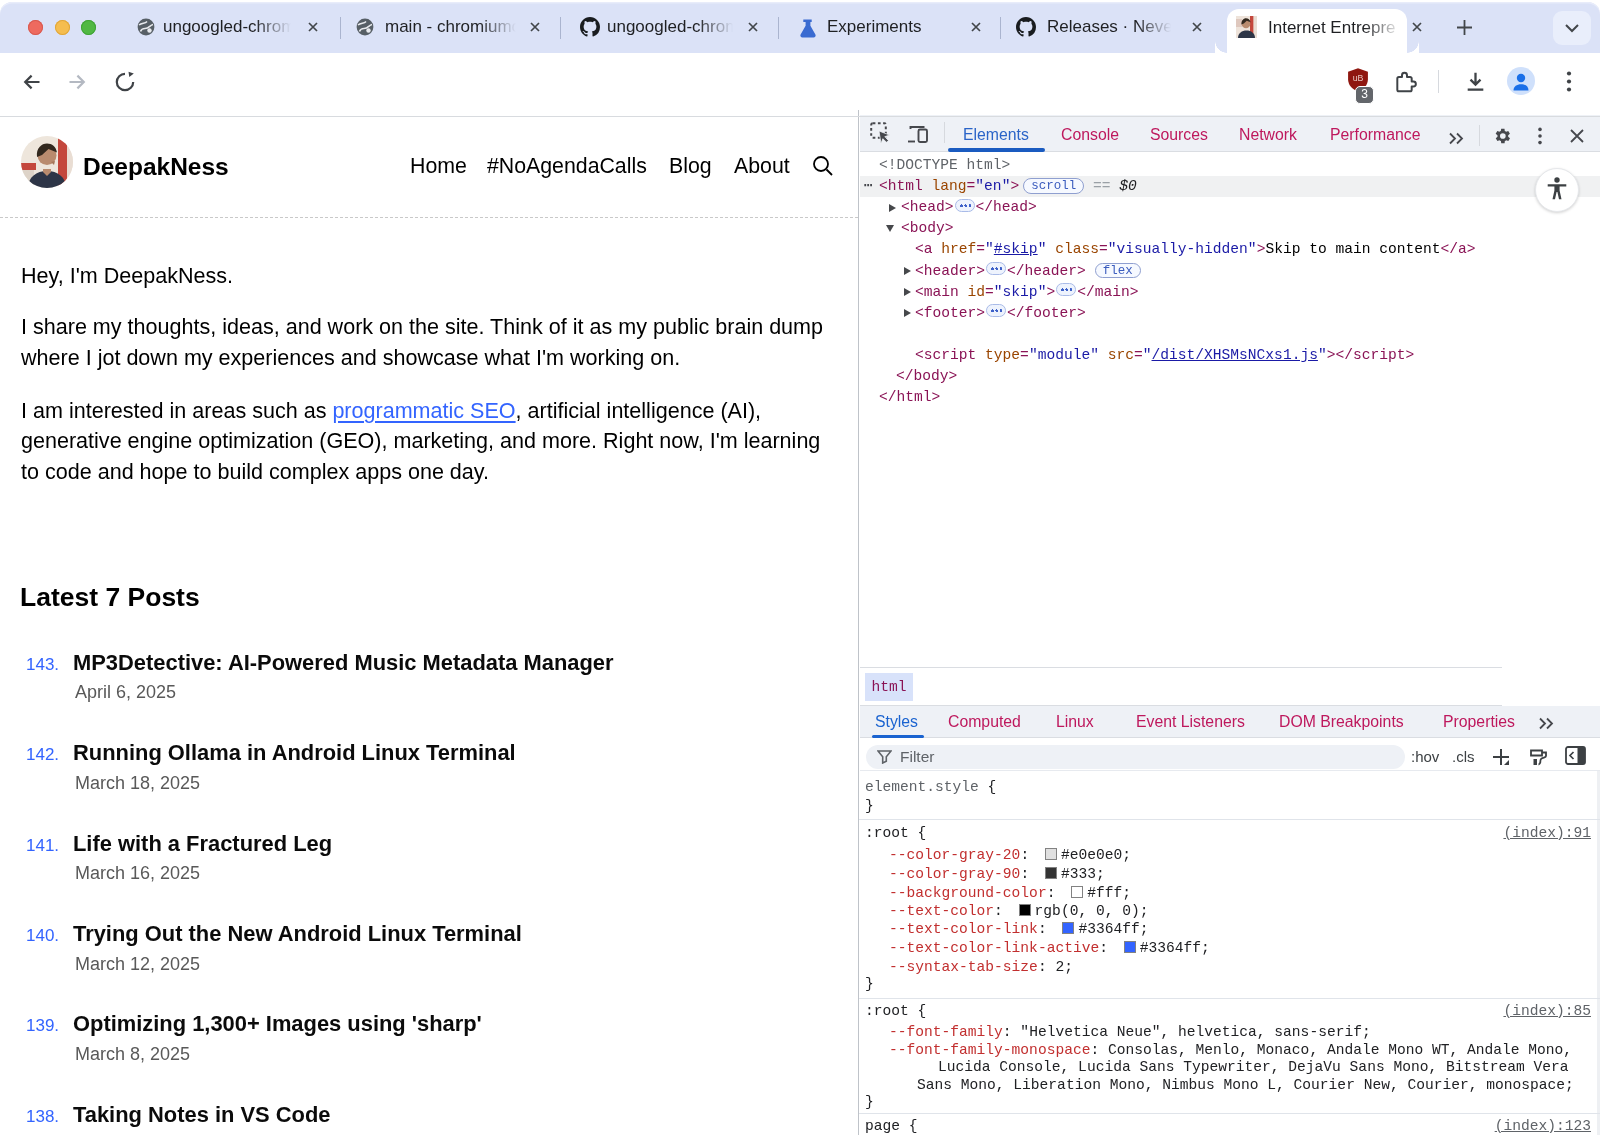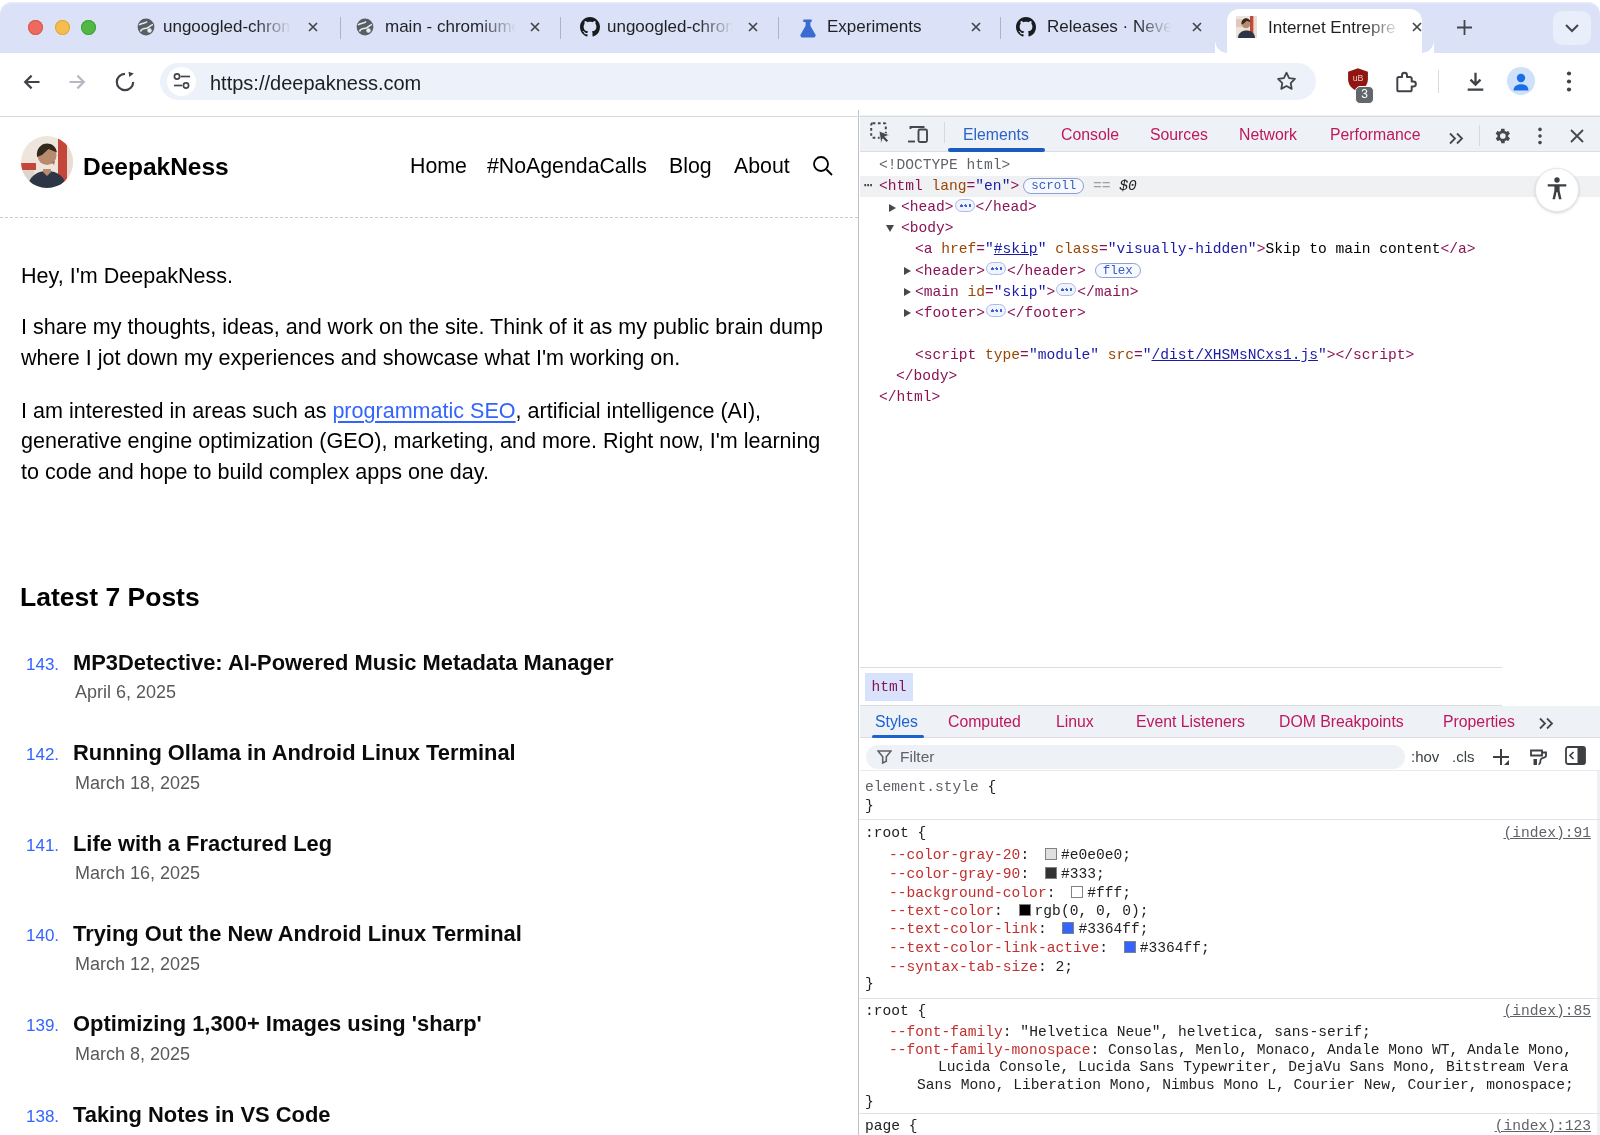--- a/index.html
+++ b/index.html
@@ -9,21 +9,21 @@
 .abs { position:absolute; }
 
 
 #tabstrip { position:absolute; left:0; top:2px; width:1600px; height:51px; background:#dbe2f7; border-radius:12px 12px 0 0; box-shadow:inset 0 1.5px 0 #e8ecfa; }
 .tl { position:absolute; top:18px; width:15px; height:15px; border-radius:50%; }
 .tabtxt { position:absolute; top:15px; font-size:17px; color:#1f2023; white-space:nowrap; overflow:hidden; }
 .fade { -webkit-mask-image:linear-gradient(90deg,#000 70%,transparent 97%); mask-image:linear-gradient(90deg,#000 70%,transparent 97%); }
 .sep { position:absolute; top:15px; width:1px; height:22px; background:#aab4cf; }
 .tabico { position:absolute; top:16px; }
 .tabx { position:absolute; top:18px; width:14px; height:14px; }
-#activetab { position:absolute; left:1227px; top:7px; width:195px; height:44px; background:#fff; border-radius:12px 12px 0 0; }
+#activetab { position:absolute; left:1227px; top:7px; width:180px; height:44px; background:#fff; border-radius:12px 12px 0 0; }
 #activetab:before, #activetab:after { content:""; position:absolute; bottom:0; width:12px; height:12px; background:radial-gradient(circle at 0 0, transparent 11.5px, #fff 12px); }
 #activetab:before { left:-12px; transform:scaleX(-1); }
 #activetab:after { right:-12px; }
 
 
 #toolbar { position:absolute; left:0; top:53px; width:1600px; height:57px; background:#fff; border-radius:10px 10px 0 0; }
 #omni { position:absolute; left:160px; top:10px; width:1156px; height:37px; background:#edf1fa; border-radius:19px; }
 #omni .tunebg { position:absolute; left:5px; top:4px; width:29px; height:29px; background:#fff; border-radius:50%; }
 #urltxt { position:absolute; left:50px; top:9px; font-size:20px; color:#1c1e21; }
 
@@ -154,33 +154,20 @@
         <path d="M17.5 10H3.4M9.6 3.6L3.2 10l6.4 6.4" stroke="#3f4347" stroke-width="2.2" fill="none"></path>
       </svg>
     <svg class="abs" style="left:67px;top:19px" width="20" height="20" viewBox="0 0 20 20">
         <path d="M2.5 10h14.1M10.4 3.6l6.4 6.4-6.4 6.4" stroke="#b4b9c2" stroke-width="2.2" fill="none"></path>
       </svg>
     <svg class="abs" style="left:114px;top:18px" width="22" height="22" viewBox="0 0 22 22">
         <path d="M11 2.8a8.2 8.2 0 108.2 8.2" stroke="#3f4347" stroke-width="2.2" fill="none"></path>
         <path d="M11.2 2.9h8v1.9h-8z" fill="none"></path>
         <path d="M14.2 0.9l5.5 1.2-4 4z" fill="#3f4347" transform="rotate(8 16 3)"></path>
       </svg>
-    <div id="omni">
-      <div class="tunebg" style="left:7px;"></div>
-      <svg class="abs" style="left:13px;top:10px" width="18" height="17" viewBox="0 0 18 17">
-          <circle cx="4" cy="3.5" r="2.6" fill="none" stroke="#42464a" stroke-width="1.7"></circle>
-          <path d="M7.5 3.5H17" stroke="#42464a" stroke-width="1.7"></path>
-          <path d="M1 12.5h8" stroke="#42464a" stroke-width="1.7"></path>
-          <circle cx="13" cy="12.5" r="2.6" fill="none" stroke="#42464a" stroke-width="1.7"></circle>
-        </svg>
-      <div id="urltxt">https://deepakness.com</div>
-      <svg class="abs" style="left:1114px;top:6px" width="25" height="25" viewBox="0 0 24 24">
-          <path d="M12 3.6l2.5 5.1 5.6.8-4.05 3.95.95 5.6L12 16.4l-5 2.65.95-5.6L3.9 9.5l5.6-.8z" fill="none" stroke="#42464a" stroke-width="1.7" stroke-linejoin="round"></path>
-        </svg>
-    </div>
 
     <svg class="abs" style="left:1344px;top:13px" width="28" height="29" viewBox="0 0 24 24">
         <path d="M12 1.5l8.5 3v6.5c0 5-3.6 8.8-8.5 10.5-4.9-1.7-8.5-5.5-8.5-10.5V4.5z" fill="#8f1710"></path>
         <text x="12" y="12.5" font-size="7.5" fill="#e8c7c0" text-anchor="middle" font-family="Liberation Sans">uB</text>
       </svg>
     <div class="abs" style="left:1355px;top:33px;width:19px;height:18px;background:#63666b;border:1.5px solid #fff;border-radius:5px;color:#fff;font-size:12px;text-align:center;line-height:15px;">3</div>
 
     <svg class="abs" style="left:1392px;top:16px" width="25" height="25" viewBox="0 0 24 24">
         <path d="M9.6 7.6V6a2.4 2.4 0 014.8 0v1.6h3a1.5 1.5 0 011.5 1.5v2.8h1.6a2.4 2.4 0 010 4.8h-1.6v3.2a1.5 1.5 0 01-1.5 1.5H6.6a1.5 1.5 0 01-1.5-1.5V9.1a1.5 1.5 0 011.5-1.5z" fill="none" stroke="#3f4347" stroke-width="1.9" stroke-linejoin="round"></path>
       </svg>

